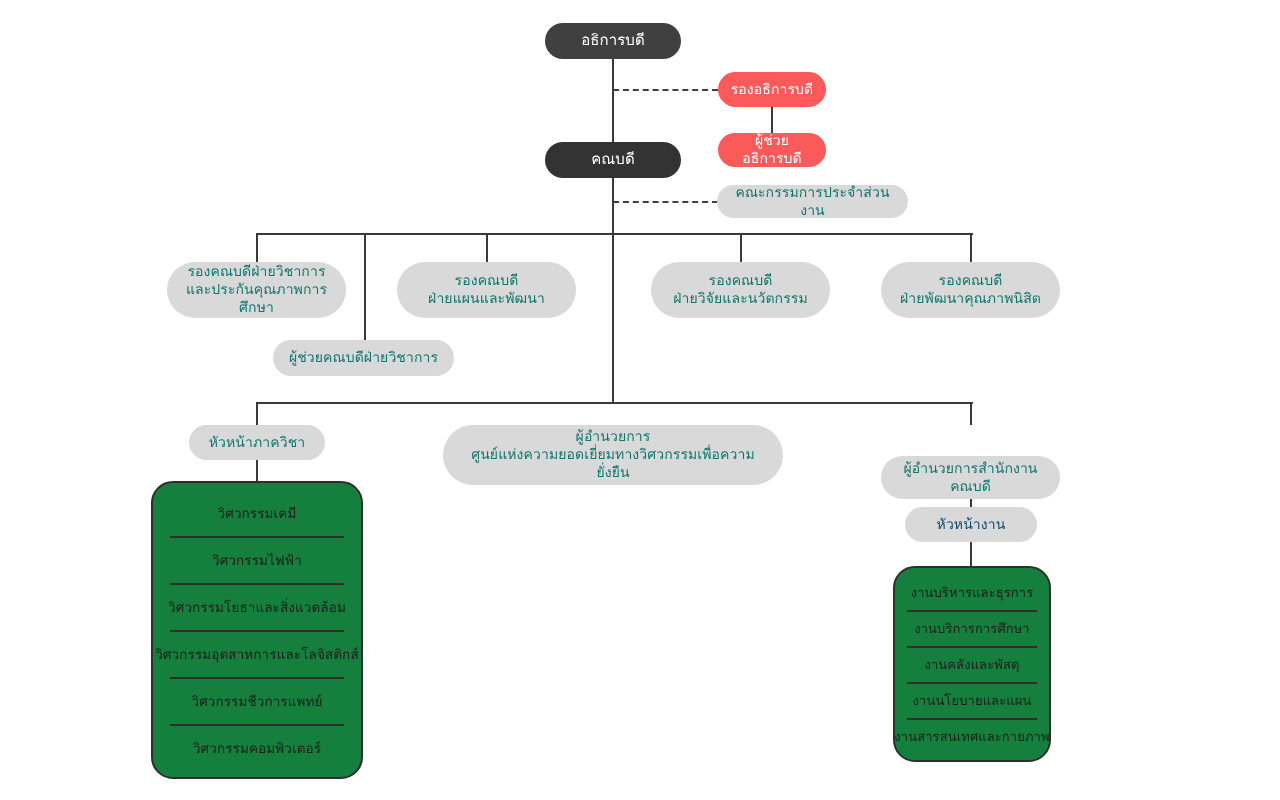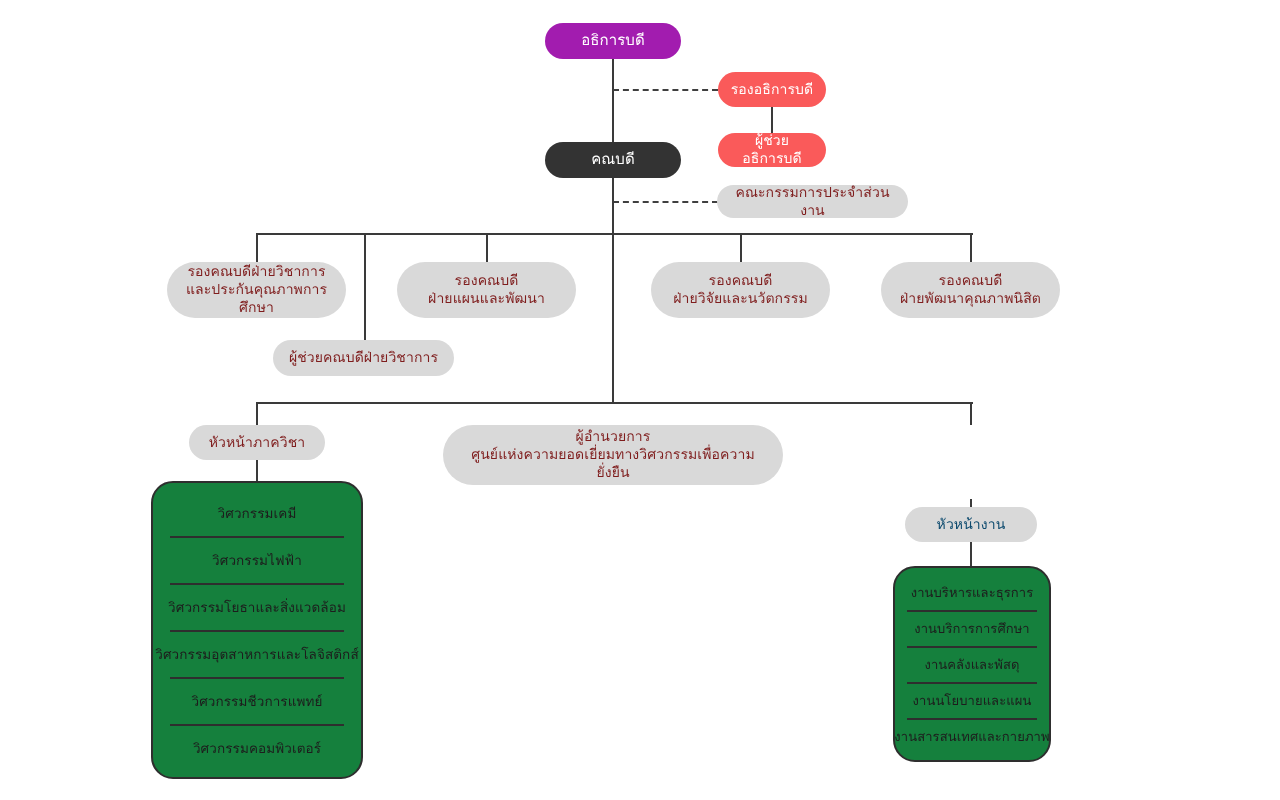--- a/index.html
+++ b/index.html
@@ -45,37 +45,37 @@
     align-items: center;
     justify-content: center;
     text-align: center;
     border-radius: 999px;
     line-height: 1.28;
     padding: 4px 12px;
     white-space: pre-line;
     letter-spacing: 0.1px;
   }
   .node-root {
-    background: #a21caf;
+    background: #404040;
     color: #ffffff;
     font-size: 15px;
   }
   .node-red-soft {
     background: #fa5a5a;
     color: #ffffff;
     font-size: 14px;
   }
   .node-dark {
     background: #333333;
     color: #ffffff;
     font-size: 15px;
   }
   .node-grey {
     background: #d9d9d9;
-    color: #7f1d1d;
+    color: #0f766e;
     font-size: 14px;
   }
   .node-grey-sm {
     background: #d9d9d9;
     color: #0c4a6e;
     font-size: 14px;
   }
 
   
   .listbox {
@@ -164,20 +164,21 @@
   <div class="node node-grey" style="left:881px; top:262px; width:179px; height:56px;">รองคณบดี
 ฝ่ายพัฒนาคุณภาพนิสิต</div>
 
   <div class="node node-grey" style="left:273px; top:340px; width:181px; height:36px;">ผู้ช่วยคณบดีฝ่ายวิชาการ</div>
 
   <div class="node node-grey" style="left:189px; top:425px; width:136px; height:35px;">หัวหน้าภาควิชา</div>
 
   <div class="node node-grey" style="left:443px; top:425px; width:340px; height:60px;">ผู้อำนวยการ
 ศูนย์แห่งความยอดเยี่ยมทางวิศวกรรมเพื่อความยั่งยืน</div>
 
+  <div class="node node-grey" style="left:881px; top:456px; width:179px; height:43px;">ผู้อำนวยการสำนักงานคณบดี</div>
 
   <div class="node node-grey-sm" style="left:905px; top:507px; width:132px; height:35px;">หัวหน้างาน</div>
 
   <div class="listbox" style="left:151px; top:481px; width:212px; height:298px;">
     <div class="list-row">วิศวกรรมเคมี</div>
     <div class="list-row">วิศวกรรมไฟฟ้า</div>
     <div class="list-row">วิศวกรรมโยธาและสิ่งแวดล้อม</div>
     <div class="list-row">วิศวกรรมอุตสาหการและโลจิสติกส์</div>
     <div class="list-row">วิศวกรรมชีวการแพทย์</div>
     <div class="list-row">วิศวกรรมคอมพิวเตอร์</div>

